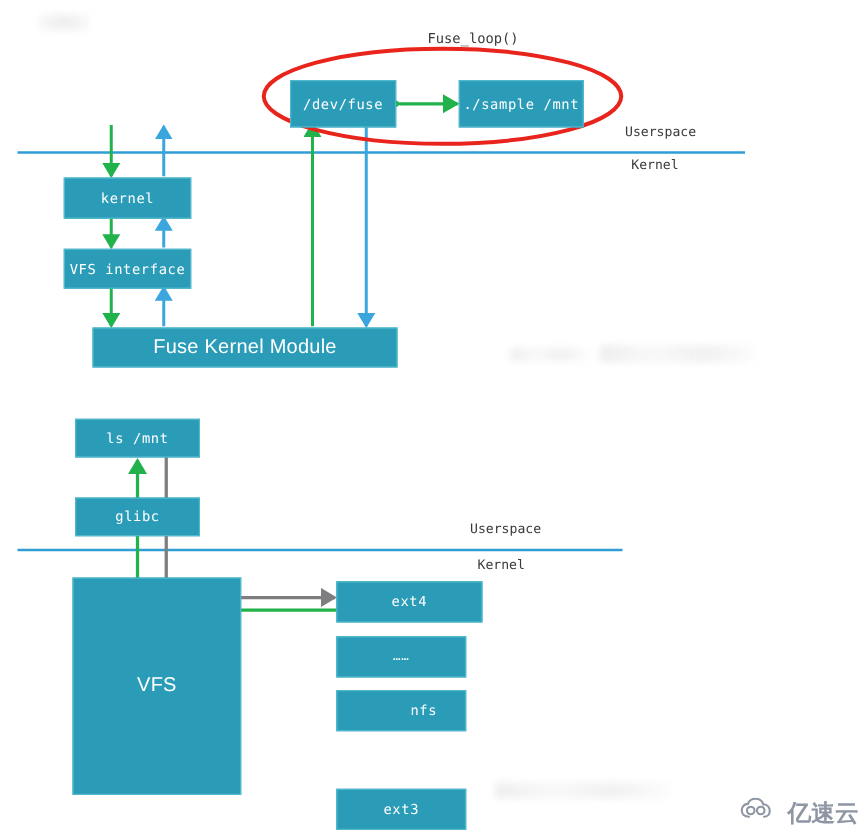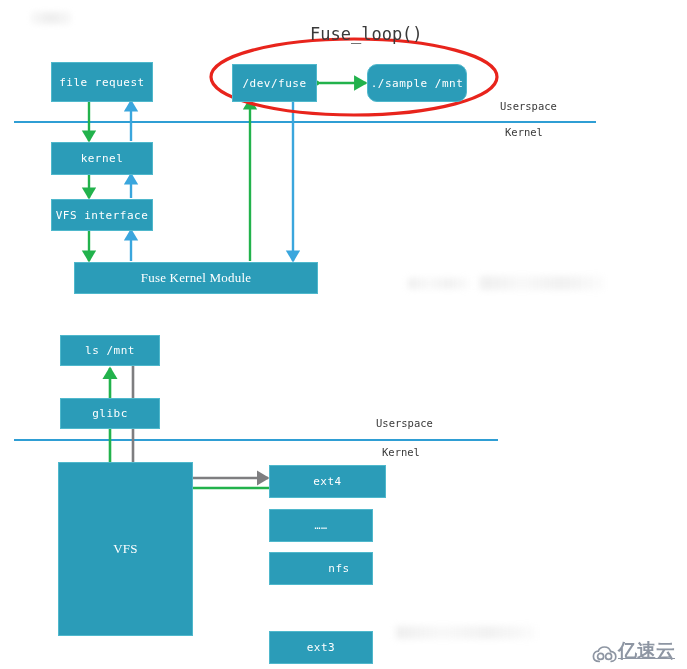--- a/index.html
+++ b/index.html
@@ -34,61 +34,61 @@
     display: flex;
     align-items: center;
     justify-content: center;
     font-family: "DejaVu Sans Mono", monospace;
     font-size: 11px;
     letter-spacing: 0.5px;
     text-align: center;
     z-index: 3;
   }
   .box.sans {
-    font-family: Liberation Serif, serif;
-    font-size: 13px;
+    font-family: Liberation Sans, sans-serif;
+    font-size: 16px;
     letter-spacing: 0.2px;
   }
   .zone-label {
     position: absolute;
     font-family: "DejaVu Sans Mono", monospace;
     font-size: 10.5px;
     color: #3a3a3a;
     white-space: nowrap;
     z-index: 4;
   }
   .caption {
     position: absolute;
     font-family: "DejaVu Sans Mono", monospace;
-    font-size: 17px;
+    font-size: 11px;
     color: #3a3a3a;
     white-space: nowrap;
     z-index: 6;
+    margin-left: 32px;
   }
   .watermark {
     position: absolute;
     background: linear-gradient(90deg, rgba(200,200,200,0.30), rgba(215,215,215,0.16), rgba(205,205,205,0.28), rgba(225,225,225,0.10));
     filter: blur(3px);
     border-radius: 2px;
     z-index: 2;
   }
   .wm-smudge {
     position: absolute;
     background: radial-gradient(ellipse at center, rgba(210,210,210,0.42), rgba(255,255,255,0));
     filter: blur(2px);
     z-index: 2;
   }
   .logo {
     position: absolute;
     display: flex;
-    align-items: flex-end;
-    gap: 0;
+    align-items: flex-start;
+    gap: 12px;
     color: #8e96a3;
     z-index: 7;
-    text-decoration: underline;
   }
   .logo-text {
     font-family: "Liberation Sans", sans-serif;
     font-size: 19px;
     font-weight: bold;
     color: #8e96a3;
     letter-spacing: 0px;
   }
   .ellipsis-dots {
     font-family: "DejaVu Sans Mono", monospace;
@@ -144,29 +144,26 @@
 
     <ellipse cx="354" cy="77" rx="143" ry="38" fill="none" stroke="#e8241c" stroke-width="3.2"></ellipse>
 
     <line x1="14" y1="440" x2="498" y2="440" stroke="#2f9ed4" stroke-width="2"></line>
 
     <path d="M 133 365 L 133 478 L 268 478" fill="none" stroke="#7e7e80" stroke-width="2.6" marker-end="url(#ah-gray)"></path>
 
     <path d="M 272 488 L 110 488 L 110 368" fill="none" stroke="#22b24c" stroke-width="2.6" marker-end="url(#ah-green)"></path>
   </svg>
 
-  <div class="box" style="left:51px; top:62px; width:102px; height:40px;">
-    <span>file request</span>
-  </div>
 
   <div class="box" style="left:232px; top:64px; width:85px; height:38px;">
     <span>/dev/fuse</span>
   </div>
 
-  <div class="box" style="left:367px; top:64px; width:100px; height:38px;border-radius:10px;">
+  <div class="box" style="left:367px; top:64px; width:100px; height:38px;">
     <span>./sample /mnt</span>
   </div>
 
   <div class="box" style="left:51px; top:142px; width:102px; height:33px;">
     <span>kernel</span>
   </div>
 
   <div class="box" style="left:51px; top:199px; width:102px; height:32px;">
     <span>VFS interface</span>
   </div>

